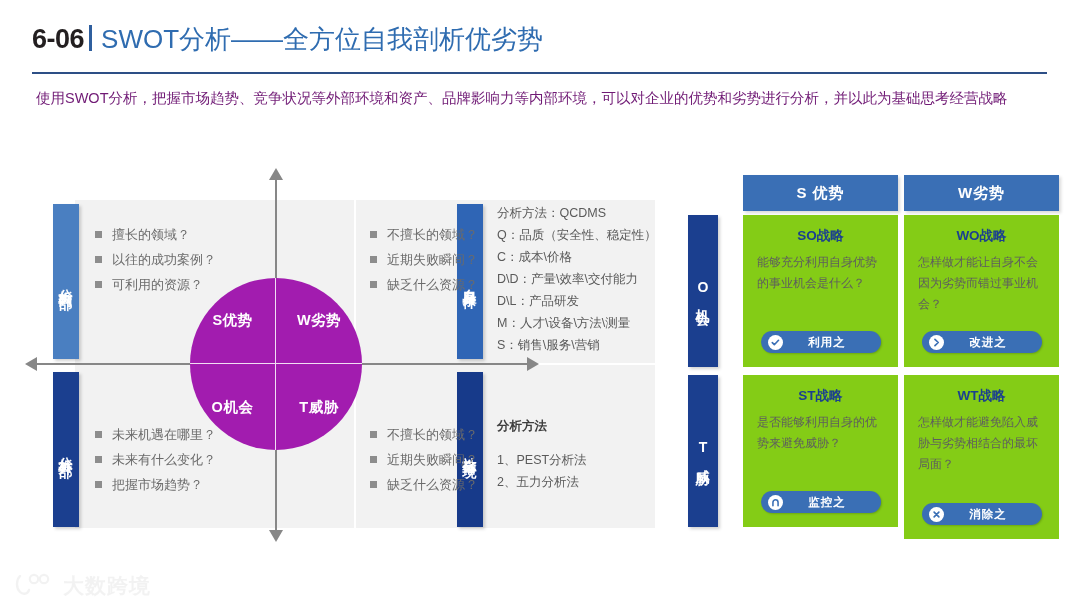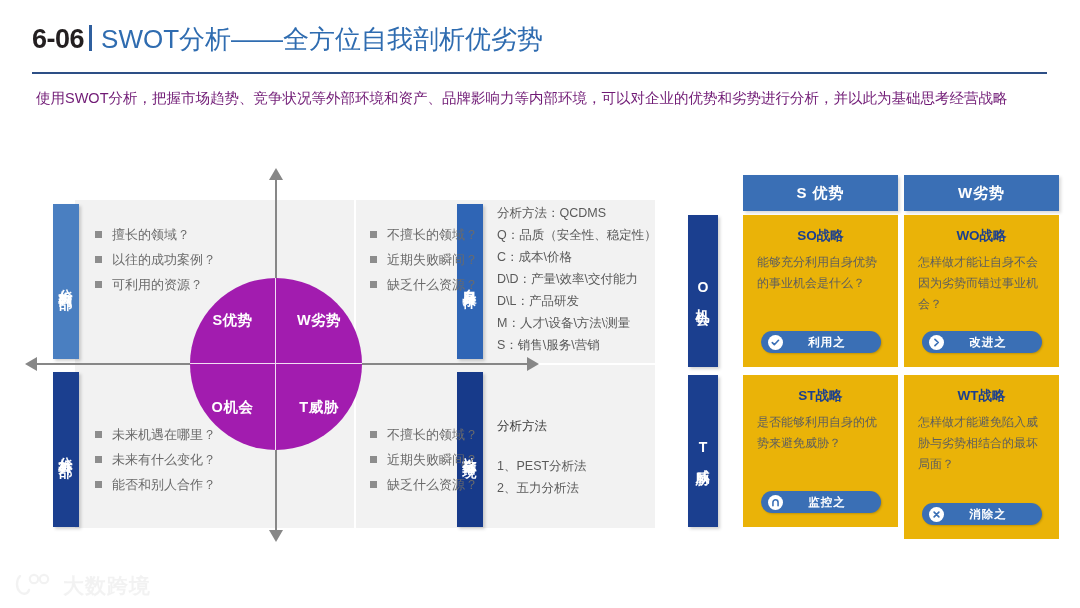--- a/index.html
+++ b/index.html
@@ -139,23 +139,23 @@
   .method {
     position: absolute;
     font-size: 12.5px;
     color: #5a5a5a;
     line-height: 22px;
     white-space: nowrap;
   }
   #method-top { left: 442px; top: 2px; }
   #method-bot { left: 442px; top: 215px; }
   #method-bot .method-title {
-    font-weight: normal;
+    font-weight: bold;
     color: #3d3d3d;
-    margin-bottom: 18px;
+    margin-bottom: 12px;
   }
 
   
   .axis-line {
     position: absolute;
     background: #878787;
   }
   #axis-v { left: 220px; top: -22px; width: 2px; height: 352px; }
   #axis-h { left: -18px; top: 163px; width: 490px; height: 2px; }
   .arrow {
@@ -237,21 +237,21 @@
     writing-mode: vertical-rl;
     text-orientation: upright;
     letter-spacing: 3px;
   }
   #rowhead-o { top: 40px;  height: 152px; }
   #rowhead-t { top: 200px; height: 152px; }
 
   .scard {
     position: absolute;
     width: 155px;
-    background: #eab308;
+    background: #84cc16;
     box-sizing: border-box;
     padding: 12px 14px 17px 14px;
   }
   #card-so { left: 55px;  top: 40px;  height: 152px; }
   #card-wo { left: 216px; top: 40px;  height: 152px; }
   #card-st { left: 55px;  top: 200px; height: 152px; }
   #card-wt { left: 216px; top: 200px; height: 164px; }
 
   .scard .sc-title {
     text-align: center;
@@ -390,21 +390,21 @@
     <div class="bullet-row">
         <i class="bullet-sq"></i>
         <span>未来机遇在哪里？</span>
       </div>
     <div class="bullet-row">
         <i class="bullet-sq"></i>
         <span>未来有什么变化？</span>
       </div>
     <div class="bullet-row">
         <i class="bullet-sq"></i>
-        <span>能否和别人合作？</span>
+        <span>把握市场趋势？</span>
       </div>
   </div>
 
   <div class="bullets" id="bul-br">
     <div class="bullet-row">
         <i class="bullet-sq"></i>
         <span>不擅长的领域？</span>
       </div>
     <div class="bullet-row">
         <i class="bullet-sq"></i>

